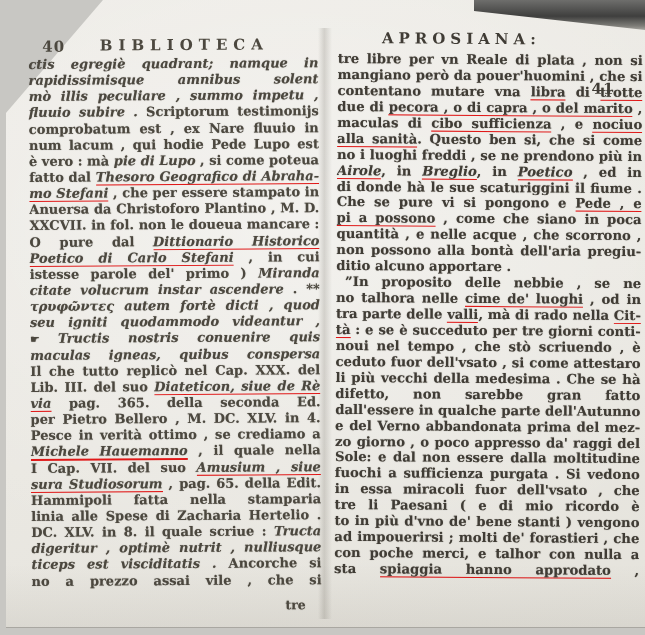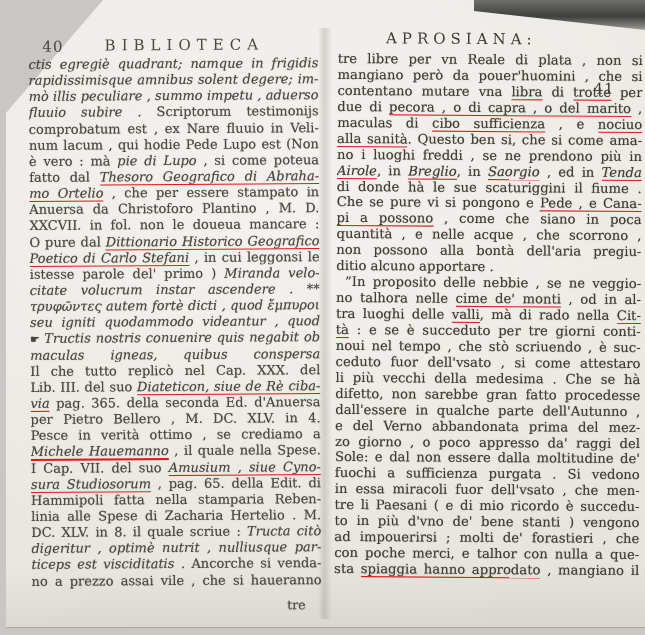--- a/index.html
+++ b/index.html
@@ -6,21 +6,21 @@
     --red:#e01818;
     --red2:#dc1414;
     --ink:#44413b;
   }
   html,body{margin:0;padding:0;}
   body{
     width:645px;height:635px;overflow:hidden;position:relative;
     background:#c8c7c3;
     font-family:"DejaVu Serif","Liberation Serif",serif;
   }
-  .scan{position:absolute;inset:0;}
+  .scan{position:absolute;inset:0;font-weight:bold;}
   .page{
     position:absolute;left:6px;top:0;right:0;bottom:7px;
     background:
       radial-gradient(ellipse 120% 90% at 45% 35%, rgba(255,255,255,0.40), rgba(255,255,255,0) 65%),
       linear-gradient(0deg, rgba(140,135,125,0.14), rgba(140,135,125,0) 10%),
       linear-gradient(160deg,#eeece7 0%,#eae8e2 55%,#e5e3dc 100%);
     clip-path:polygon(97px 0, 100% 0, 100% 100%, 0 100%, 0 113px);
     border-bottom:1px solid #a9a7a1;
   }
   .curl{
@@ -75,21 +75,21 @@
     </div>
     <div class="lines">
         <div class="line"><span class="it">ctis egregiè quadrant; namque in frigidis</span></div>
         <div class="line"><span class="it">rapidissimisque amnibus solent degere; im-</span></div>
         <div class="line"><span class="it">mò illis peculiare , summo impetu , aduerso</span></div>
         <div class="line"><span class="it">fluuio subire .</span><span> Scriptorum testimonijs</span></div>
         <div class="line"><span>comprobatum est , ex Nare fluuio in Veli-</span></div>
         <div class="line"><span>num lacum , qui hodie Pede Lupo est (Non</span></div>
         <div class="line"><span>è vero : mà </span><span class="it">pie di Lupo</span><span> , si come poteua</span></div>
         <div class="line"><span>fatto dal </span><span class="it u1">Thesoro Geografico di Abraha-</span></div>
-        <div class="line"><span class="it u1">mo Ortelio</span><span> , che per essere stampato in</span></div>
+        <div class="line"><span class="it u1">mo Stefani</span><span> , che per essere stampato in</span></div>
         <div class="line"><span>Anuersa da Christoforo Plantino , M. D.</span></div>
         <div class="line"><span>XXCVII. in fol. non le doueua mancare :</span></div>
         <div class="line"><span>O pure dal </span><span class="it u1">Dittionario Historico Geografico</span></div>
         <div class="line"><span class="it u1">Poetico di Carlo Stefani</span><span> , in cui leggonsi le</span></div>
         <div class="line"><span>istesse parole del' primo ) </span><span class="it">Miranda velo-</span></div>
         <div class="line"><span class="it">citate volucrum instar ascendere</span><span> . **</span></div>
         <div class="line"><span class="it">τρυφῶντες autem fortè dicti , quod ἔμπυροι</span></div>
         <div class="line"><span class="it">seu igniti quodammodo videantur , quod</span></div>
         <div class="line"><span class="mani">☛ </span><span class="it">Tructis nostris conuenire quis negabit ob</span></div>
         <div class="line"><span class="it">maculas igneas, quibus conspersa visuntur?</span></div>
@@ -117,30 +117,30 @@
       <span class="num">41</span>
     </div>
     <div class="lines">
         <div class="line"><span>tre libre per vn Reale di plata , non si</span></div>
         <div class="line"><span>mangiano però da pouer'huomini , che si</span></div>
         <div class="line"><span>contentano mutare vna </span><span class="u1">libra</span><span> di </span><span class="u1">trotte</span><span> per</span></div>
         <div class="line"><span>due di </span><span class="u1">pecora , o di capra , o del marito</span><span> ,</span></div>
         <div class="line"><span>maculas di </span><span class="u1">cibo sufficienza</span><span> , e </span><span class="u1">nociuo</span></div>
         <div class="line"><span class="u1">alla sanità</span><span>. Questo ben si, che si come ama-</span></div>
         <div class="line"><span>no i luoghi freddi , se ne prendono più in</span></div>
-        <div class="line"><span class="it u1">Airole</span><span>, in </span><span class="it u1">Breglio</span><span>, in </span><span class="it u1">Saorgio</span><span> , ed in </span><span class="it u1">Tenda</span></div>
+        <div class="line"><span class="it u1">Airole</span><span>, in </span><span class="it u1">Breglio</span><span>, in </span><span class="it u1">Poetico</span><span> , ed in </span><span class="it u1">Tenda</span></div>
         <div class="line"><span>di donde hà le sue scaturiggini il fiume .</span></div>
         <div class="line"><span>Che se pure vi si pongono e </span><span class="u1">Pede , e Cana-</span></div>
         <div class="line"><span class="u1">pi a possono</span><span> , come che siano in poca</span></div>
         <div class="line"><span>quantità , e nelle acque , che scorrono ,</span></div>
         <div class="line"><span>non possono alla bontà dell'aria pregiu-</span></div>
         <div class="line nj"><span>ditio alcuno apportare .</span></div>
         <div class="line ind"><span>”In proposito delle nebbie , se ne veggio-</span></div>
-        <div class="line"><span>no talhora nelle </span><span class="u1">cime de' monti</span><span> , od in al-</span></div>
-        <div class="line"><span>tra luoghi delle </span><span class="u1">valli</span><span>, mà di rado nella </span><span class="u1">Cit-</span></div>
+        <div class="line"><span>no talhora nelle </span><span class="u1">cime de' luoghi</span><span> , od in al-</span></div>
+        <div class="line"><span>tra parte delle </span><span class="u1">valli</span><span>, mà di rado nella </span><span class="u1">Cit-</span></div>
         <div class="line"><span class="u1">tà</span><span> : e se è succeduto per tre giorni conti-</span></div>
         <div class="line"><span>noui nel tempo , che stò scriuendo , è suc-</span></div>
         <div class="line"><span>ceduto fuor dell'vsato , si come attestaro</span></div>
         <div class="line"><span>li più vecchi della medesima . Che se hà</span></div>
         <div class="line"><span>difetto, non sarebbe gran fatto procedesse</span></div>
         <div class="line"><span>dall'essere in qualche parte dell'Autunno ,</span></div>
         <div class="line"><span>e del Verno abbandonata prima del mez-</span></div>
         <div class="line"><span>zo giorno , o poco appresso da' raggi del</span></div>
         <div class="line"><span>Sole: e dal non essere dalla moltitudine de'</span></div>
         <div class="line"><span>fuochi a sufficienza purgata . Si vedono</span></div>

